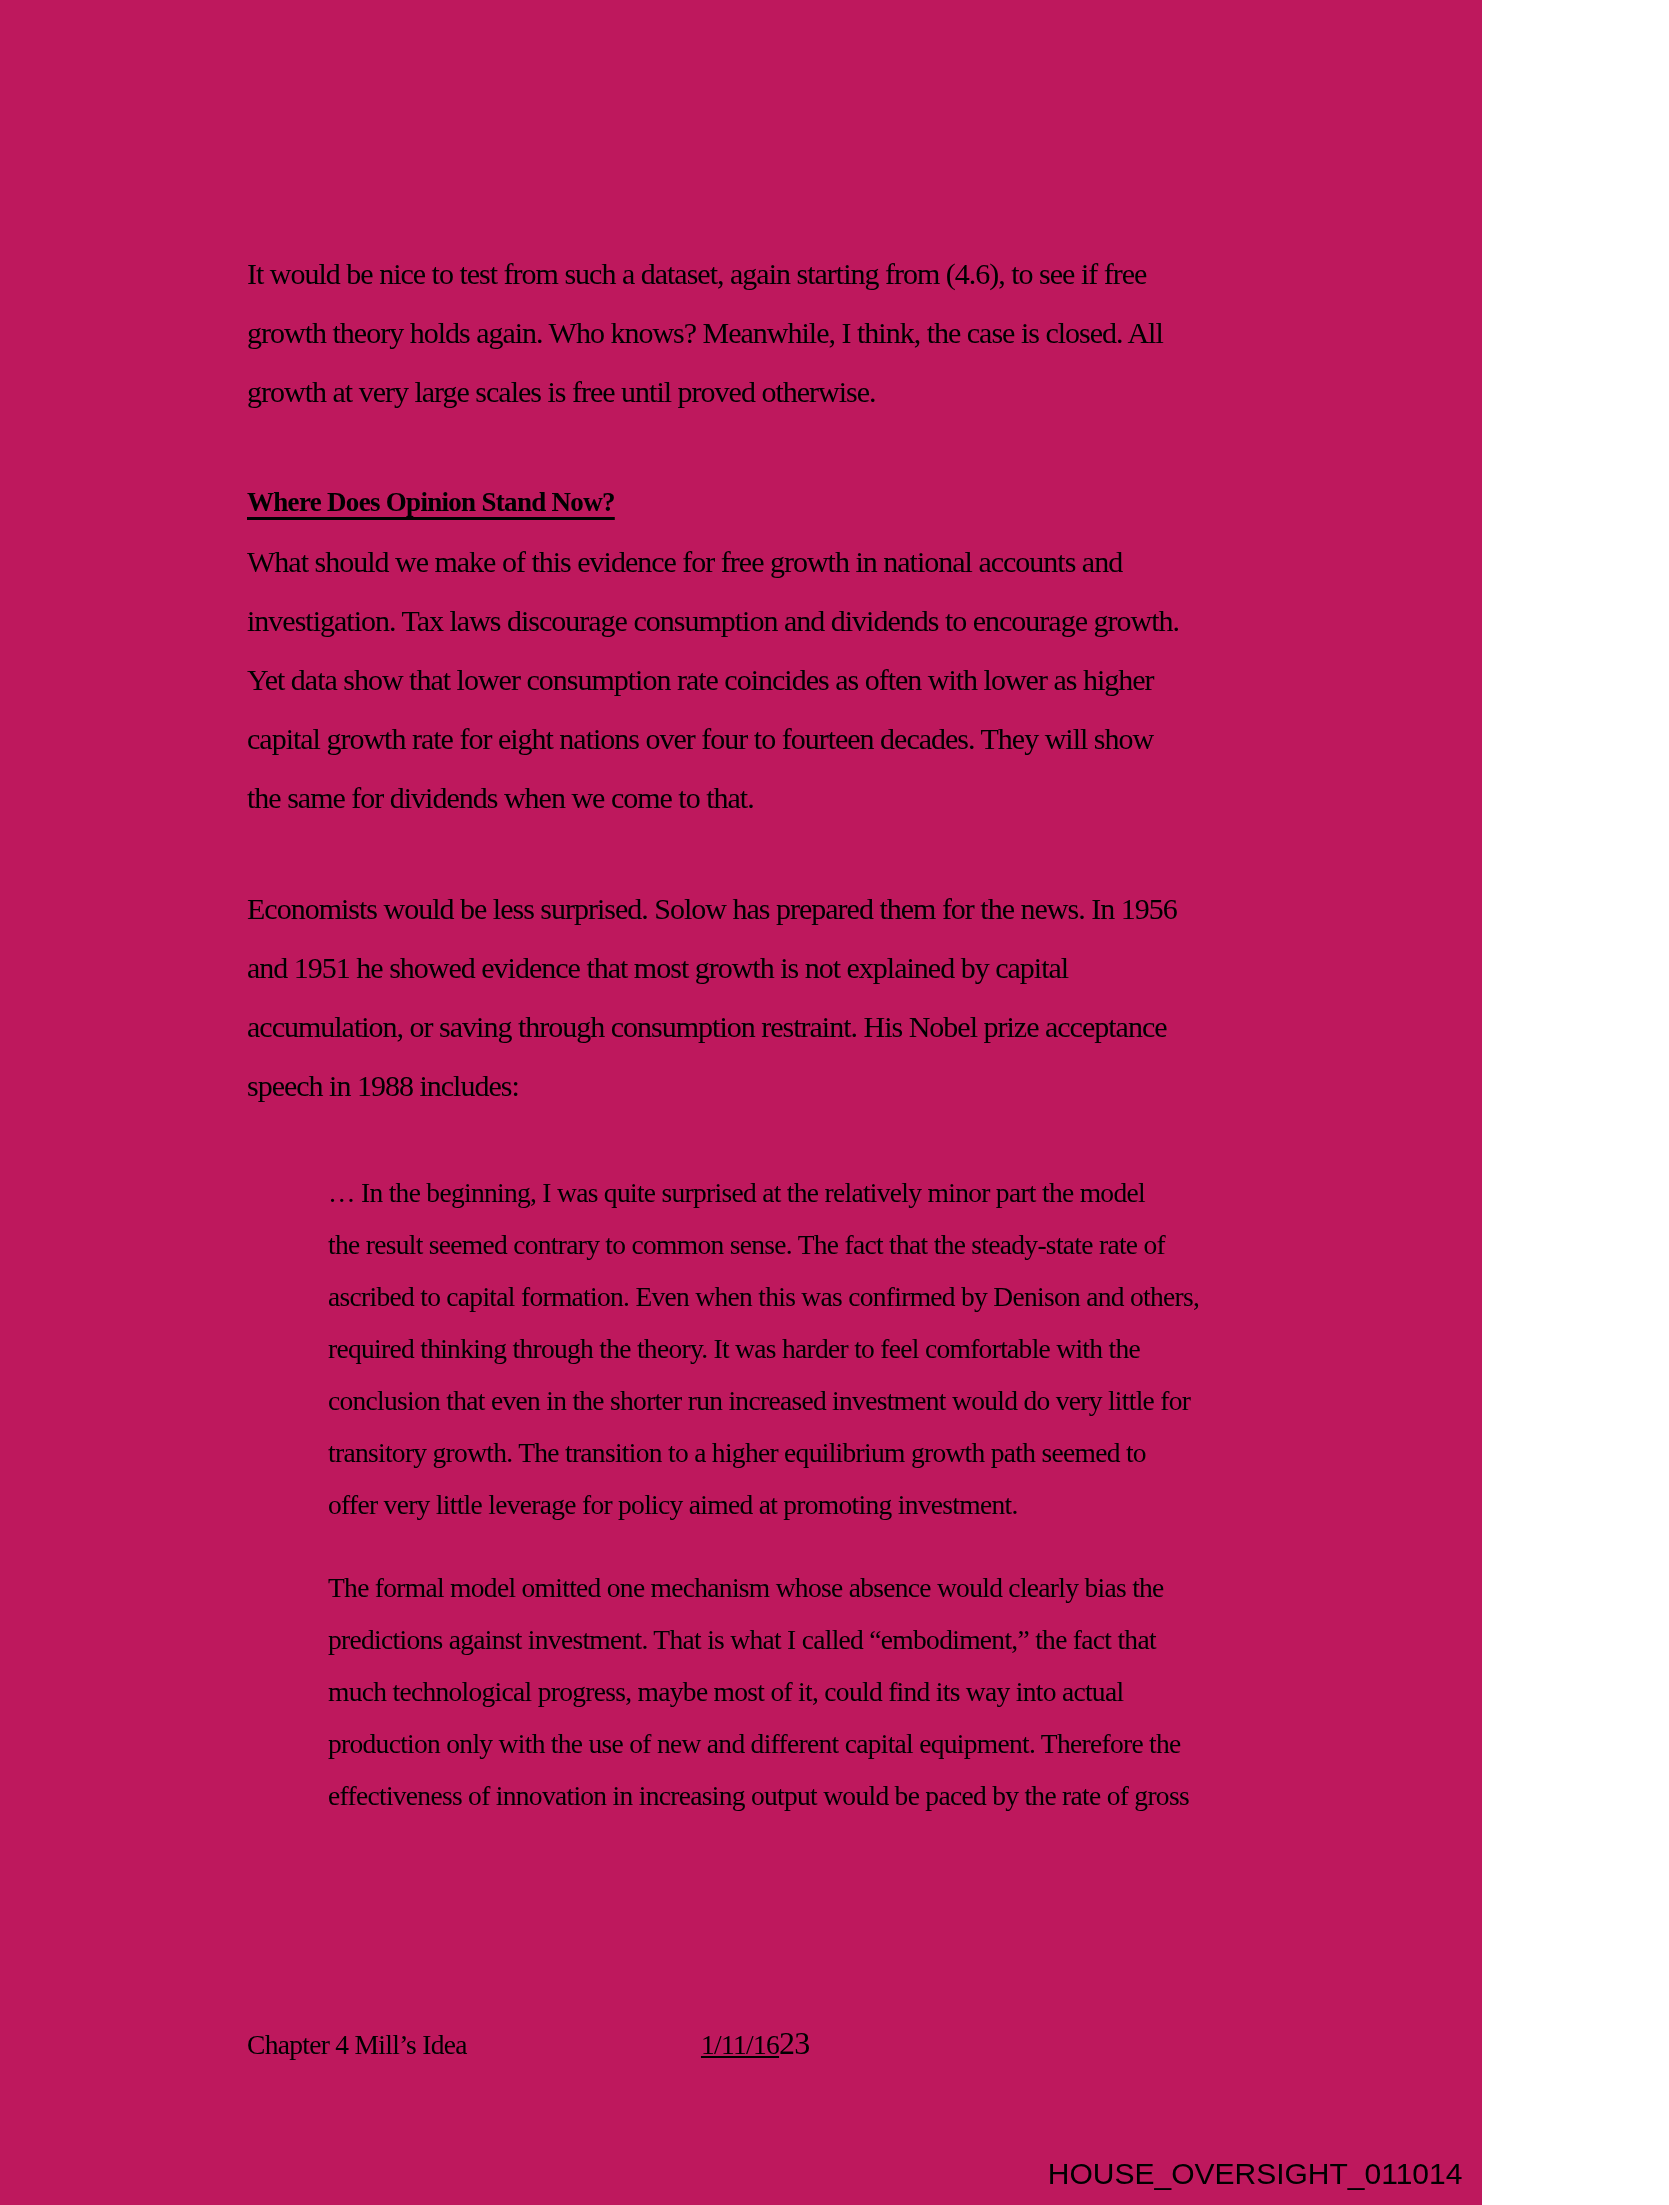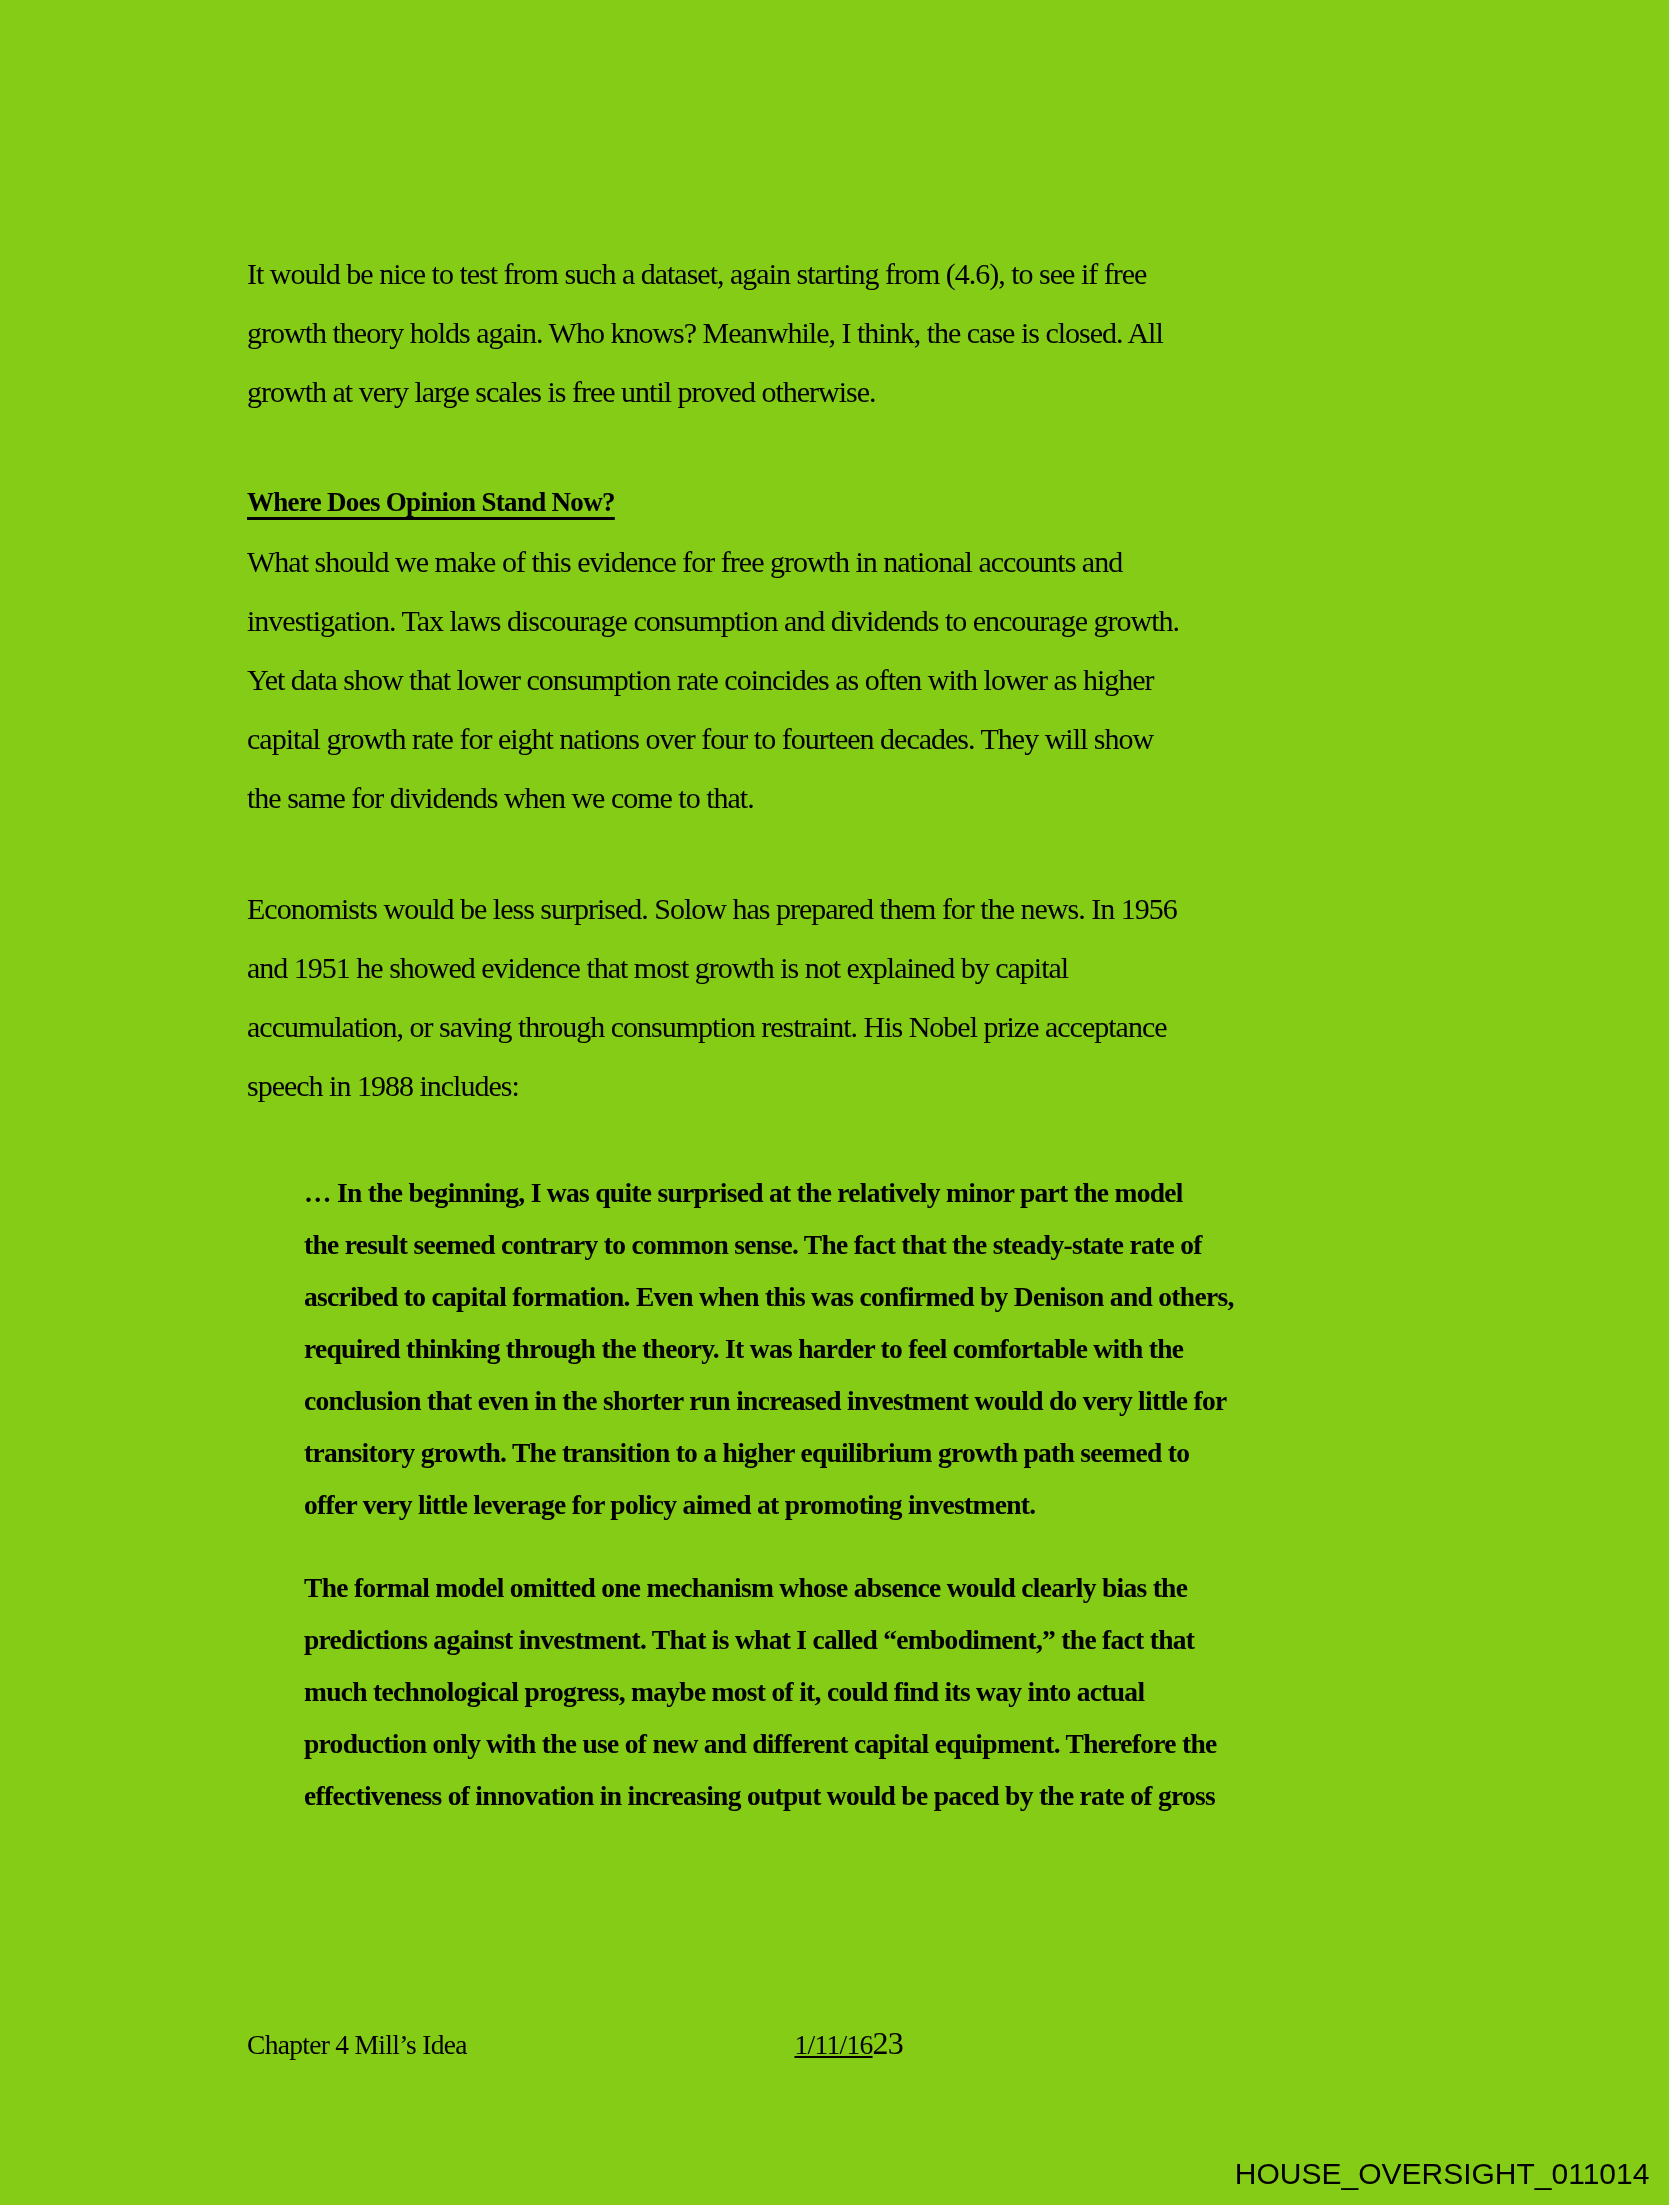--- a/index.html
+++ b/index.html
@@ -2,23 +2,23 @@
 <html style="font-size:10.5px"><head>
 <meta charset="utf-8">
 <style>
   html, body {
     margin: 0;
     padding: 0;
     background: #ffffff;
   }
   .sheet {
     position: relative;
-    width: 1669px;
+    width: 1482px;
     height: 2205px;
-    background: #84cc16;
+    background: #be185d;
     overflow: hidden;
     font-family: "Liberation Serif", "DejaVu Serif", serif;
     color: #000000;
   }
   .content {
     position: absolute;
     left: 247px;
     top: 244px;
     width: 1178px;
   }
@@ -36,22 +36,21 @@
     font-size: 27px;
     line-height: 59px;
     font-weight: bold;
     letter-spacing: -0.7px;
     text-decoration: underline;
     text-decoration-thickness: 2.6px;
     text-underline-offset: 5.9px;
     white-space: nowrap;
   }
   .quote {
-    margin: 0 0 31px 57px;
-    font-weight: bold;
+    margin: 0 0 31px 81px;
   }
   .quote .tline {
     font-size: 27.5px;
     line-height: 52px;
     letter-spacing: -0.7px;
     white-space: nowrap;
   }
   .footer {
     position: absolute;
     left: 247px;

